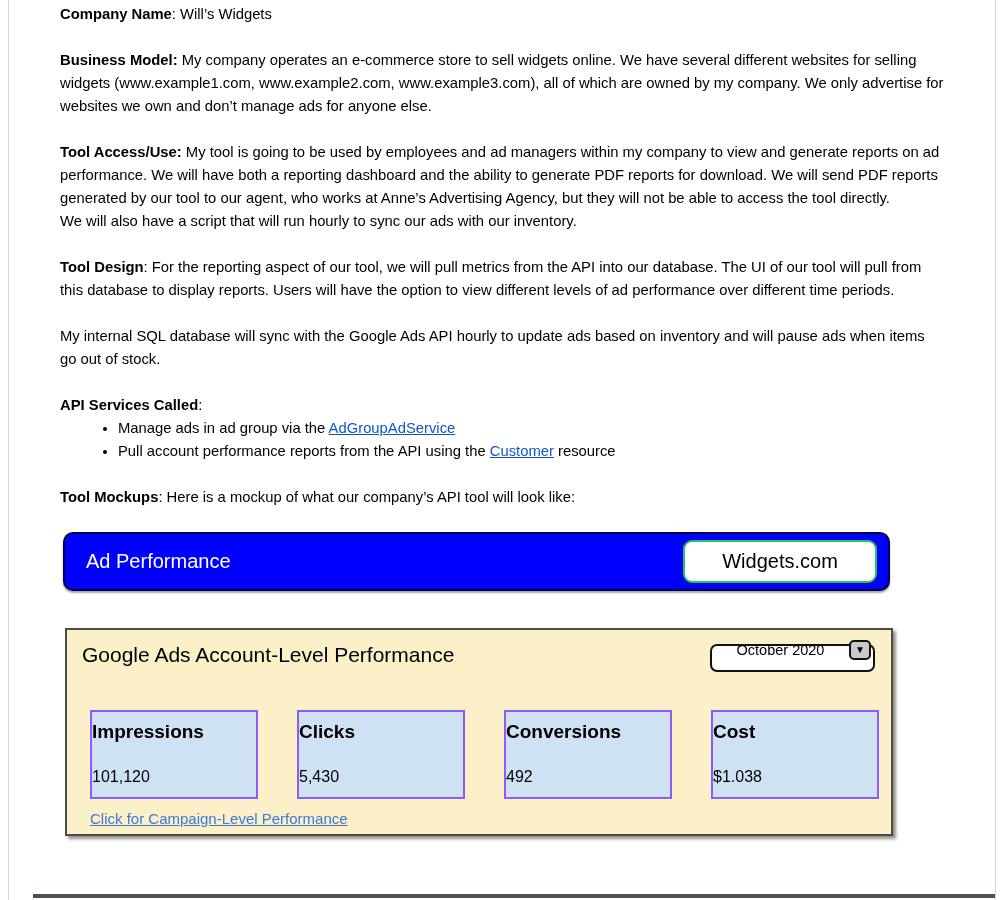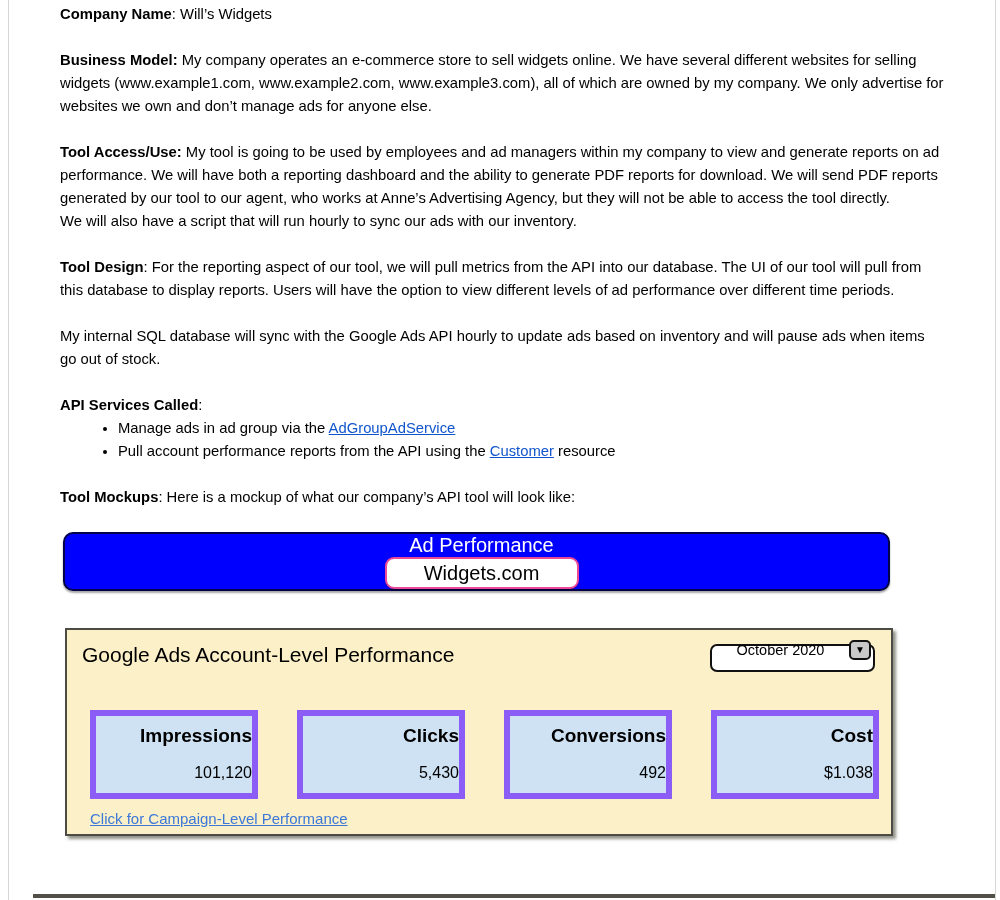--- a/index.html
+++ b/index.html
@@ -18,26 +18,26 @@
   .block{display:block;}
   .doclink{color:#1155cc;text-decoration:underline;cursor:pointer;}
   .doc ul{margin:0;padding:0 0 0 58px;list-style:disc;}
   .doc li{margin:0;}
 
   
   .appbar{
     box-sizing:border-box;width:827px;height:59px;margin:23px 0 0 3px;
     background:#0000fe;border:2px solid #02024a;border-radius:10px;
     display:flex;align-items:center;justify-content:space-between;
-    padding:0 11px 0 21px;box-shadow:0 2px 2px rgba(0,0,0,0.35);flex-direction:column;
+    padding:0 11px 0 21px;box-shadow:0 2px 2px rgba(0,0,0,0.35);
   }
   .appbar-title{color:#ffffff;font-size:20px;}
   .site-btn{
     font-family:inherit;background:#ffffff;color:#000;
-    border:2px solid #ec4899;border-radius:9px;
+    border:2px solid #22c55e;border-radius:9px;
     height:43px;min-width:194px;font-size:20px;
     box-shadow:0 1px 1px rgba(0,0,0,0.3);cursor:pointer;
   }
 
   
   .panel{
     box-sizing:border-box;position:relative;width:828px;height:208px;
     margin:37px 0 0 5px;background:#fcf0c8;border:2px solid #4c4c44;
     box-shadow:3px 3px 3px rgba(110,110,100,0.75);
   }
@@ -49,22 +49,22 @@
   }
   .dd-value{flex:1;text-align:center;font-size:14.5px;line-height:1;}
   .dd-btn{
     width:22px;height:20px;box-sizing:border-box;flex:0 0 auto;
     background:#c9c9c9;border:2px solid #111;border-radius:5px;
     display:flex;align-items:center;justify-content:center;
     font-size:10px;line-height:1;cursor:pointer;
   }
   .cards{position:absolute;left:23px;right:12px;top:80px;display:flex;justify-content:space-between;}
   .card{
-    box-sizing:border-box;width:168px;height:89px;background:#cfe2f3;border:6px solid #8b5cf6;
-    display:flex;flex-direction:column;align-items:flex-end;justify-content:space-between;
+    box-sizing:border-box;width:168px;height:89px;background:#cfe2f3;border:2px solid #8b5cf6;
+    display:flex;flex-direction:column;align-items:flex-start;justify-content:space-between;
     padding:10px 0 12px;
   }
   .card-label{font-weight:bold;font-size:19px;line-height:1;}
   .card-value{font-size:16px;line-height:1;}
   .panel-link{position:absolute;left:23px;bottom:8px;font-size:15px;color:#3c78d8;text-decoration:underline;cursor:pointer;line-height:1;}
 
   .cutoff{position:absolute;left:33px;top:894px;width:962px;height:4px;background:#514f47;}
 </style>
 </head>
 <body>

